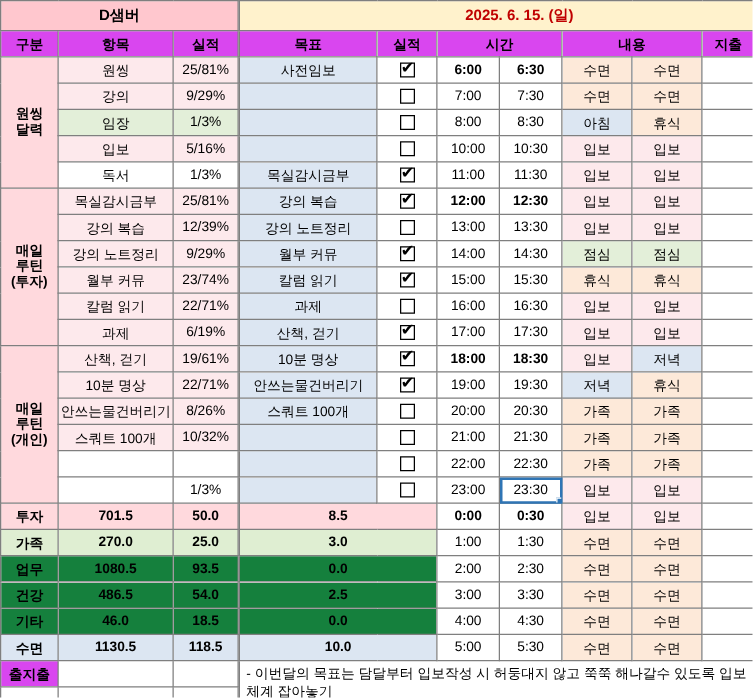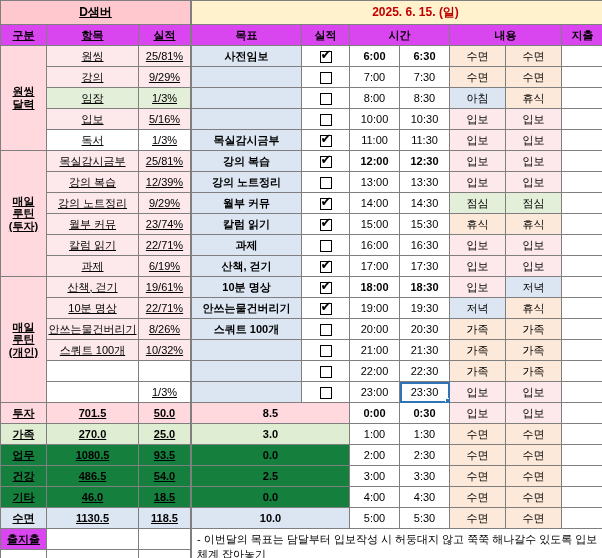--- a/index.html
+++ b/index.html
@@ -24,21 +24,21 @@
     text-align: center;
     vertical-align: middle;
     font-weight: normal;
     font-size: 11px;
     height: 21px;
     overflow: hidden;
     white-space: nowrap;
   }
 
   
-  #left { width: 197px; text-decoration: underline; }
+  #left { width: 197px; }
   #left table { width: 190px; table-layout: fixed; }
   .l-c1 { width: 46px; }
   .l-c2 { width: 92px; }
   .l-c3 { width: 52px; }
 
   .title-cell {
     background: #ffc7ce;
     font-weight: bold;
     font-size: 12px;
     height: 24px;
@@ -79,21 +79,21 @@
   .date-cell {
     background: #fff2cc;
     color: #c00000;
     font-weight: bold;
     font-size: 12px;
     height: 24px;
     padding-left: 36px;
   }
   .goal-cell {
     background: #dce6f2;
-    font-weight: bold;
+    font-weight: normal;
   }
   .time-b {
     background: #ffffff;
   }
   .time-bold { font-weight: bold; }
   .c-sleep { background: #fde9d9; }
   .c-morning { background: #dce6f2; }
   .c-rest { background: #fde9d9; }
   .c-ipbo { background: #fde9ec; }
   .c-lunch { background: #e3efd9; }

